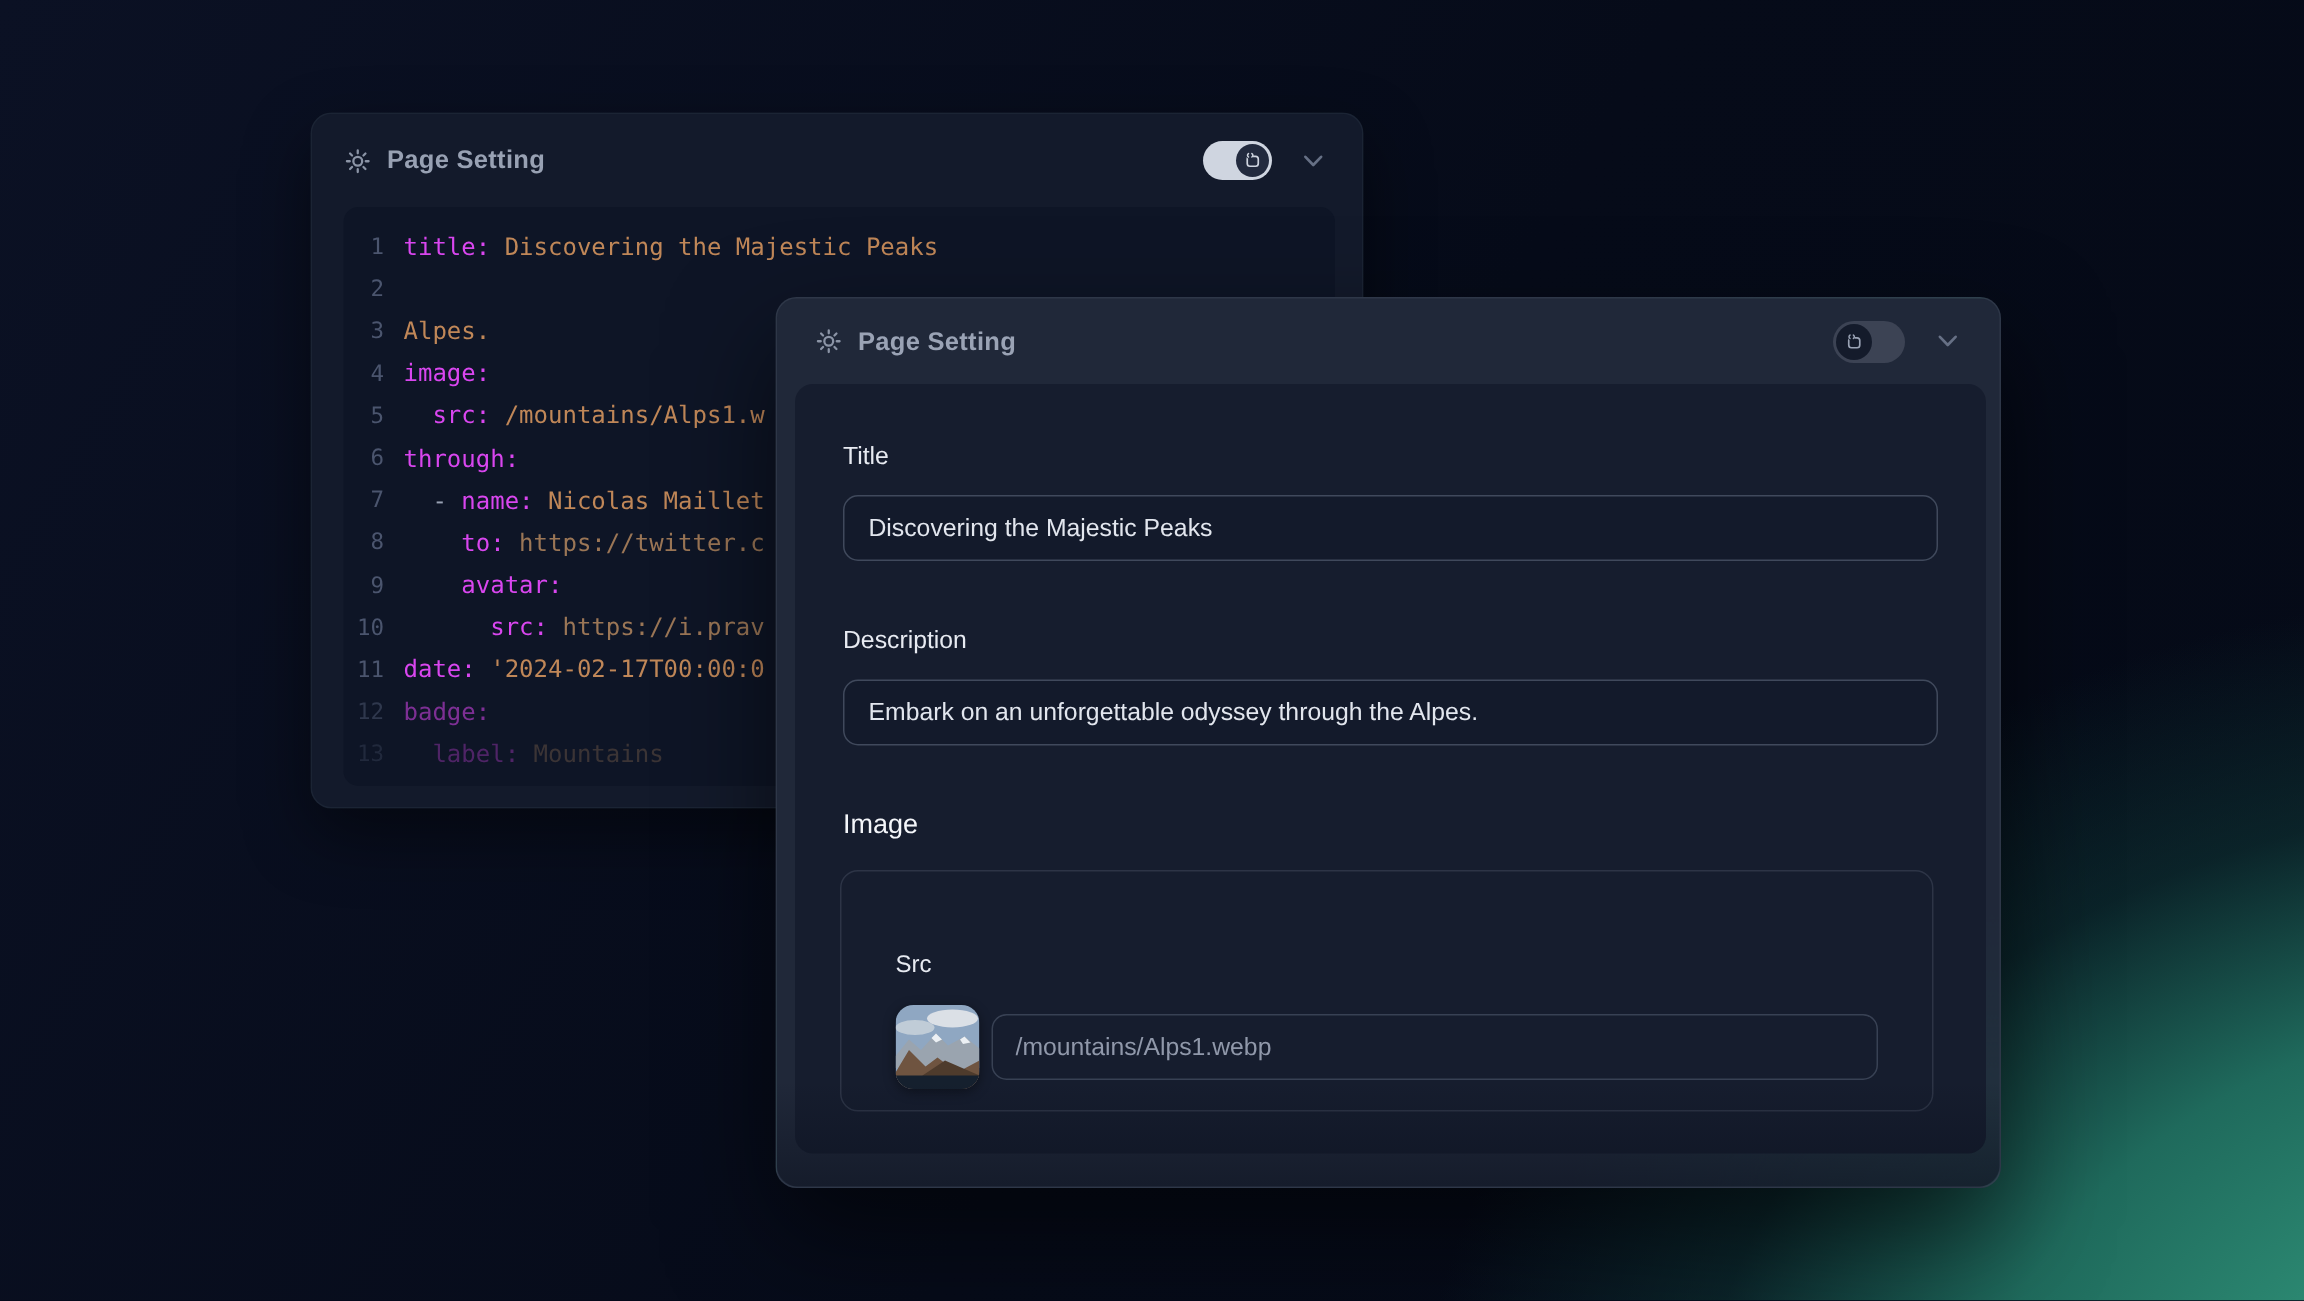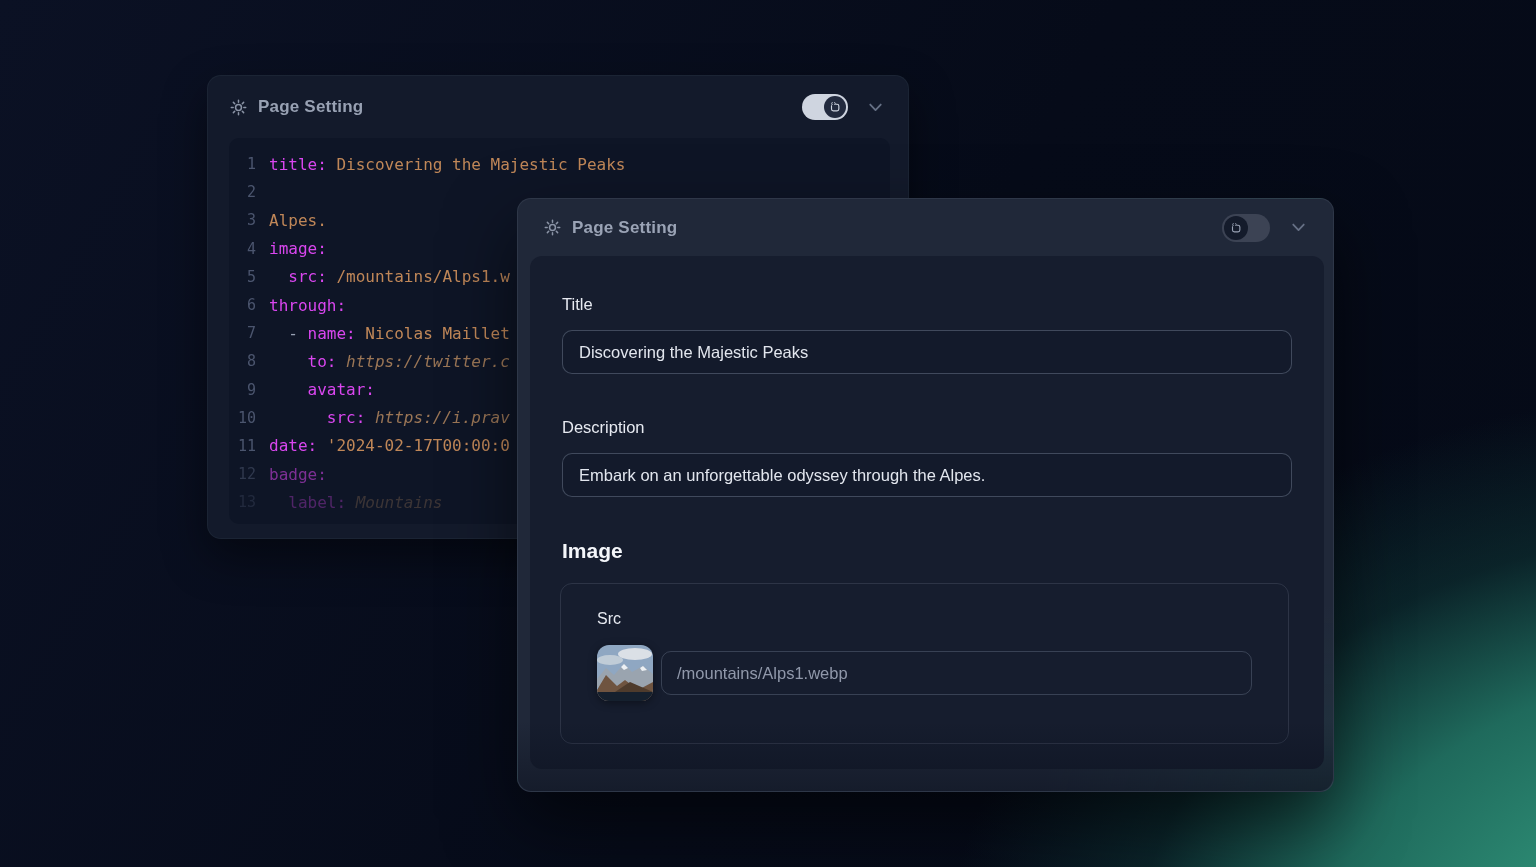--- a/index.html
+++ b/index.html
@@ -31,46 +31,46 @@
   .toggle-off .knob{left:2px;width:24px;height:24px;background:#141b2b;}
   .code-card{
     position:absolute;left:21px;top:62px;width:661px;height:386px;
     background:#0e1526;border-radius:10px;padding-top:12px;box-sizing:border-box;overflow:hidden;
   }
   .cl{display:flex;height:28.2px;align-items:center;font-family:"DejaVu Sans Mono",monospace;white-space:pre;}
   .ln{width:40px;flex:0 0 40px;text-align:right;padding-right:13px;box-sizing:border-box;color:#4b556e;font-size:15px;}
   .ct{font-size:16px;}
   .tok-k{color:#d946ef;}
   .tok-v{color:#c08758;}
-  .tok-d{color:#9b7656;font-style:italic;}
+  .tok-d{color:#9b7656;}
   .tok-p{color:#98a1b3;}
   .tok-t{color:#98a1b3;}
   
   .front-panel{
     left:517px;top:198px;width:815px;height:592px;
     background:radial-gradient(420px 300px at 100% 104%, rgba(40,120,100,0.16), transparent 70%), #202839;
     border:1px solid rgba(148,163,184,0.12);box-shadow:0 30px 70px rgba(0,0,0,.55);z-index:2;
   }
   .front-panel::after{content:"";position:absolute;left:0;right:0;bottom:0;height:70px;
     border-radius:0 0 14px 14px;background:linear-gradient(to bottom, rgba(10,16,30,0) 0%, rgba(8,13,26,0.45) 100%);pointer-events:none;}
   .front-panel .hdr{height:57px;padding:0 24px 0 25px;color:#9aa3b5;}
   .front-panel .hdr-title{color:#9aa3b5;margin-left:10px;}
   .form-card{
     position:absolute;left:12px;top:57px;width:794px;height:513px;
     background:#161d2e;border-radius:12px;box-sizing:border-box;padding:0 32px;overflow:hidden;
   }
-  .fld-label{font-size:16.5px;color:#e7eaf1;font-weight:500;}
+  .fld-label{font-size:16.5px;color:#e7eaf1;font-weight:500;margin-top:28px;}
   .lbl-title{margin-top:39px;}
   .lbl-desc{margin-top:44px;}
   .txt-input{
     display:block;width:100%;height:44px;margin-top:16px;box-sizing:border-box;
     background:#131a2b;border:1px solid rgba(148,163,184,0.35);border-radius:10px;
     color:#e2e6ee;font-size:16.5px;font-family:"Liberation Sans",sans-serif;padding:0 16px;outline:none;
   }
-  .sec-heading{margin-top:42px;font-size:21px;font-weight:700;color:#f4f6fa;}
+  .sec-heading{margin-top:42px;font-size:18px;font-weight:400;color:#f4f6fa;}
   .image-card{
     margin-top:20px;margin-left:-2px;width:729px;height:161px;box-sizing:border-box;
     border:1px solid rgba(148,163,184,0.18);border-radius:12px;padding:26px 36px 0 36px;
   }
   .image-card .fld-label{font-size:16px;}
   .src-row{display:flex;align-items:flex-start;margin-top:17px;}
   .thumb{width:56px;height:56px;border-radius:12px;overflow:hidden;flex:0 0 56px;box-shadow:0 2px 8px rgba(0,0,0,.4);}
   .thumb svg{display:block;}
   .src-input{
     margin:6px 0 0 8px;width:592px;height:44px;box-sizing:border-box;

